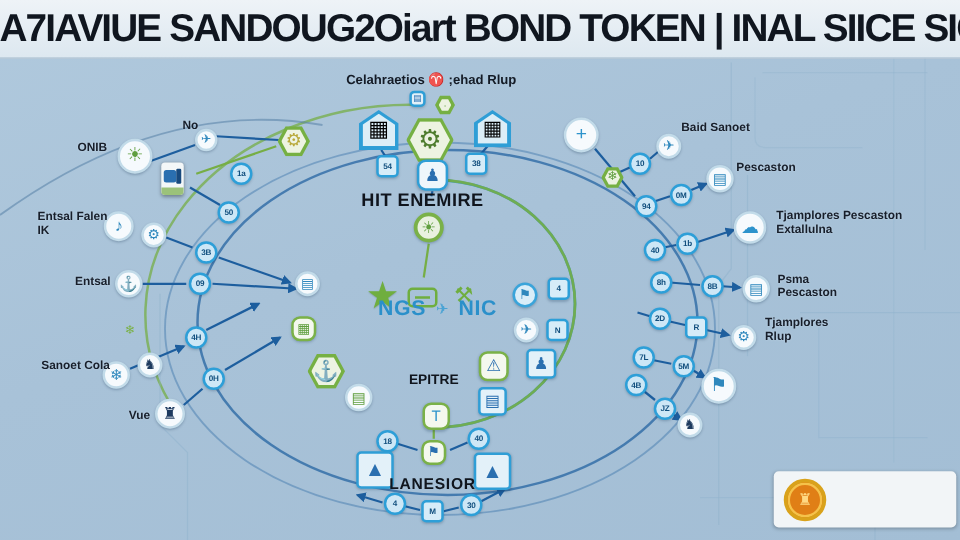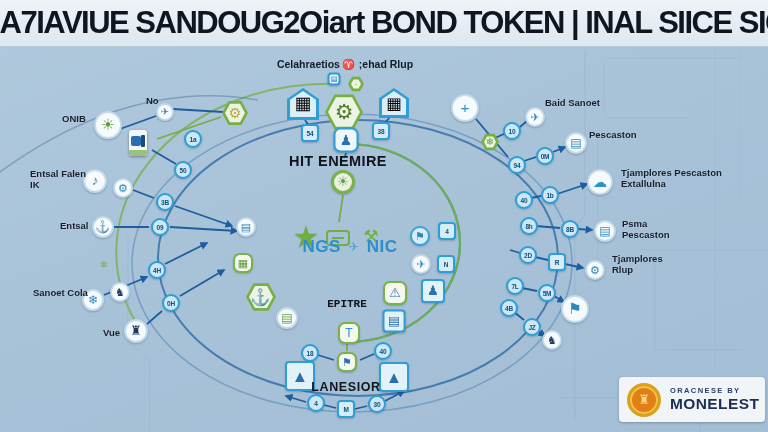--- a/index.html
+++ b/index.html
@@ -34,21 +34,21 @@
   .photo{border-radius:3px;background:#f3f7f8;box-shadow:0 1px 3px rgba(0,0,0,.35);overflow:hidden;transform:translate(-50%,-50%);position:absolute;}
   .photo .cab{position:absolute;left:10%;top:22%;width:55%;height:38%;background:#2a6fb0;border-radius:2px;}
   .photo .box{position:absolute;left:68%;top:18%;width:22%;height:46%;background:#184a7e;border-radius:1px;}
   .photo .ground{position:absolute;left:0;bottom:0;width:100%;height:22%;background:#9bc27a;}
   .snowg{color:#7ab148;background:transparent;}
   .lbl{position:absolute;z-index:6;font-size:9.5px;font-weight:bold;color:#171e2a;line-height:1.18;white-space:nowrap;text-shadow:0 0 2px rgba(210,225,238,.6);}
   
   .ctxt{position:absolute;z-index:7;transform:translate(-50%,-50%);white-space:nowrap;}
   .caption{font-size:10.5px;font-weight:bold;color:#141b26;}
   .hit{font-size:14.5px;font-weight:800;letter-spacing:.4px;color:#10151d;}
-  .epitre{font-size:11px;font-weight:800;color:#10151d;font-family:Liberation Mono, monospace;}
+  .epitre{font-size:11px;font-weight:800;color:#10151d;}
   .lanesior{font-size:12.5px;font-weight:800;letter-spacing:.6px;color:#10151d;}
   .ngsrow{display:flex;align-items:center;gap:8px;}
   .ngsrow .w{font-size:17px;font-weight:800;color:#2b90ca;letter-spacing:.5px;}
   .ngsrow .pl{font-size:12px;color:#4aa3d4;}
   .cstar{font-size:30px;color:#6fae3f;text-shadow:0 1px 1px rgba(40,80,20,.25);}
   .crect{width:24px;height:16px;border:2.5px solid #6fae3f;border-radius:4px;box-sizing:border-box;
     display:flex;align-items:center;justify-content:center;}
   .crect i{display:block;width:12px;height:2px;background:#6fae3f;}
   .crig{font-size:17px;color:#6fae3f;}
   
@@ -354,19 +354,15 @@
   <div class="ctxt lanesior" style="left:346px;top:387px;">LANESIOR</div>
 
   <div class="titlebar">
     <span>VIEPIQEA7IAVIUE SANDOUG2Oiart BOND TOKEN | INAL SIICE SIGAE iMy</span>
   </div>
 
   <div class="logo">
     <div class="medal">
       <span>♜</span>
     </div>
-    <div class="logo-text">
-      <span class="l1">ORACNESE BY</span>
-      <span class="l2">MONELEST</span>
-    </div>
   </div>
 
 </div>
 
 </body></html>

